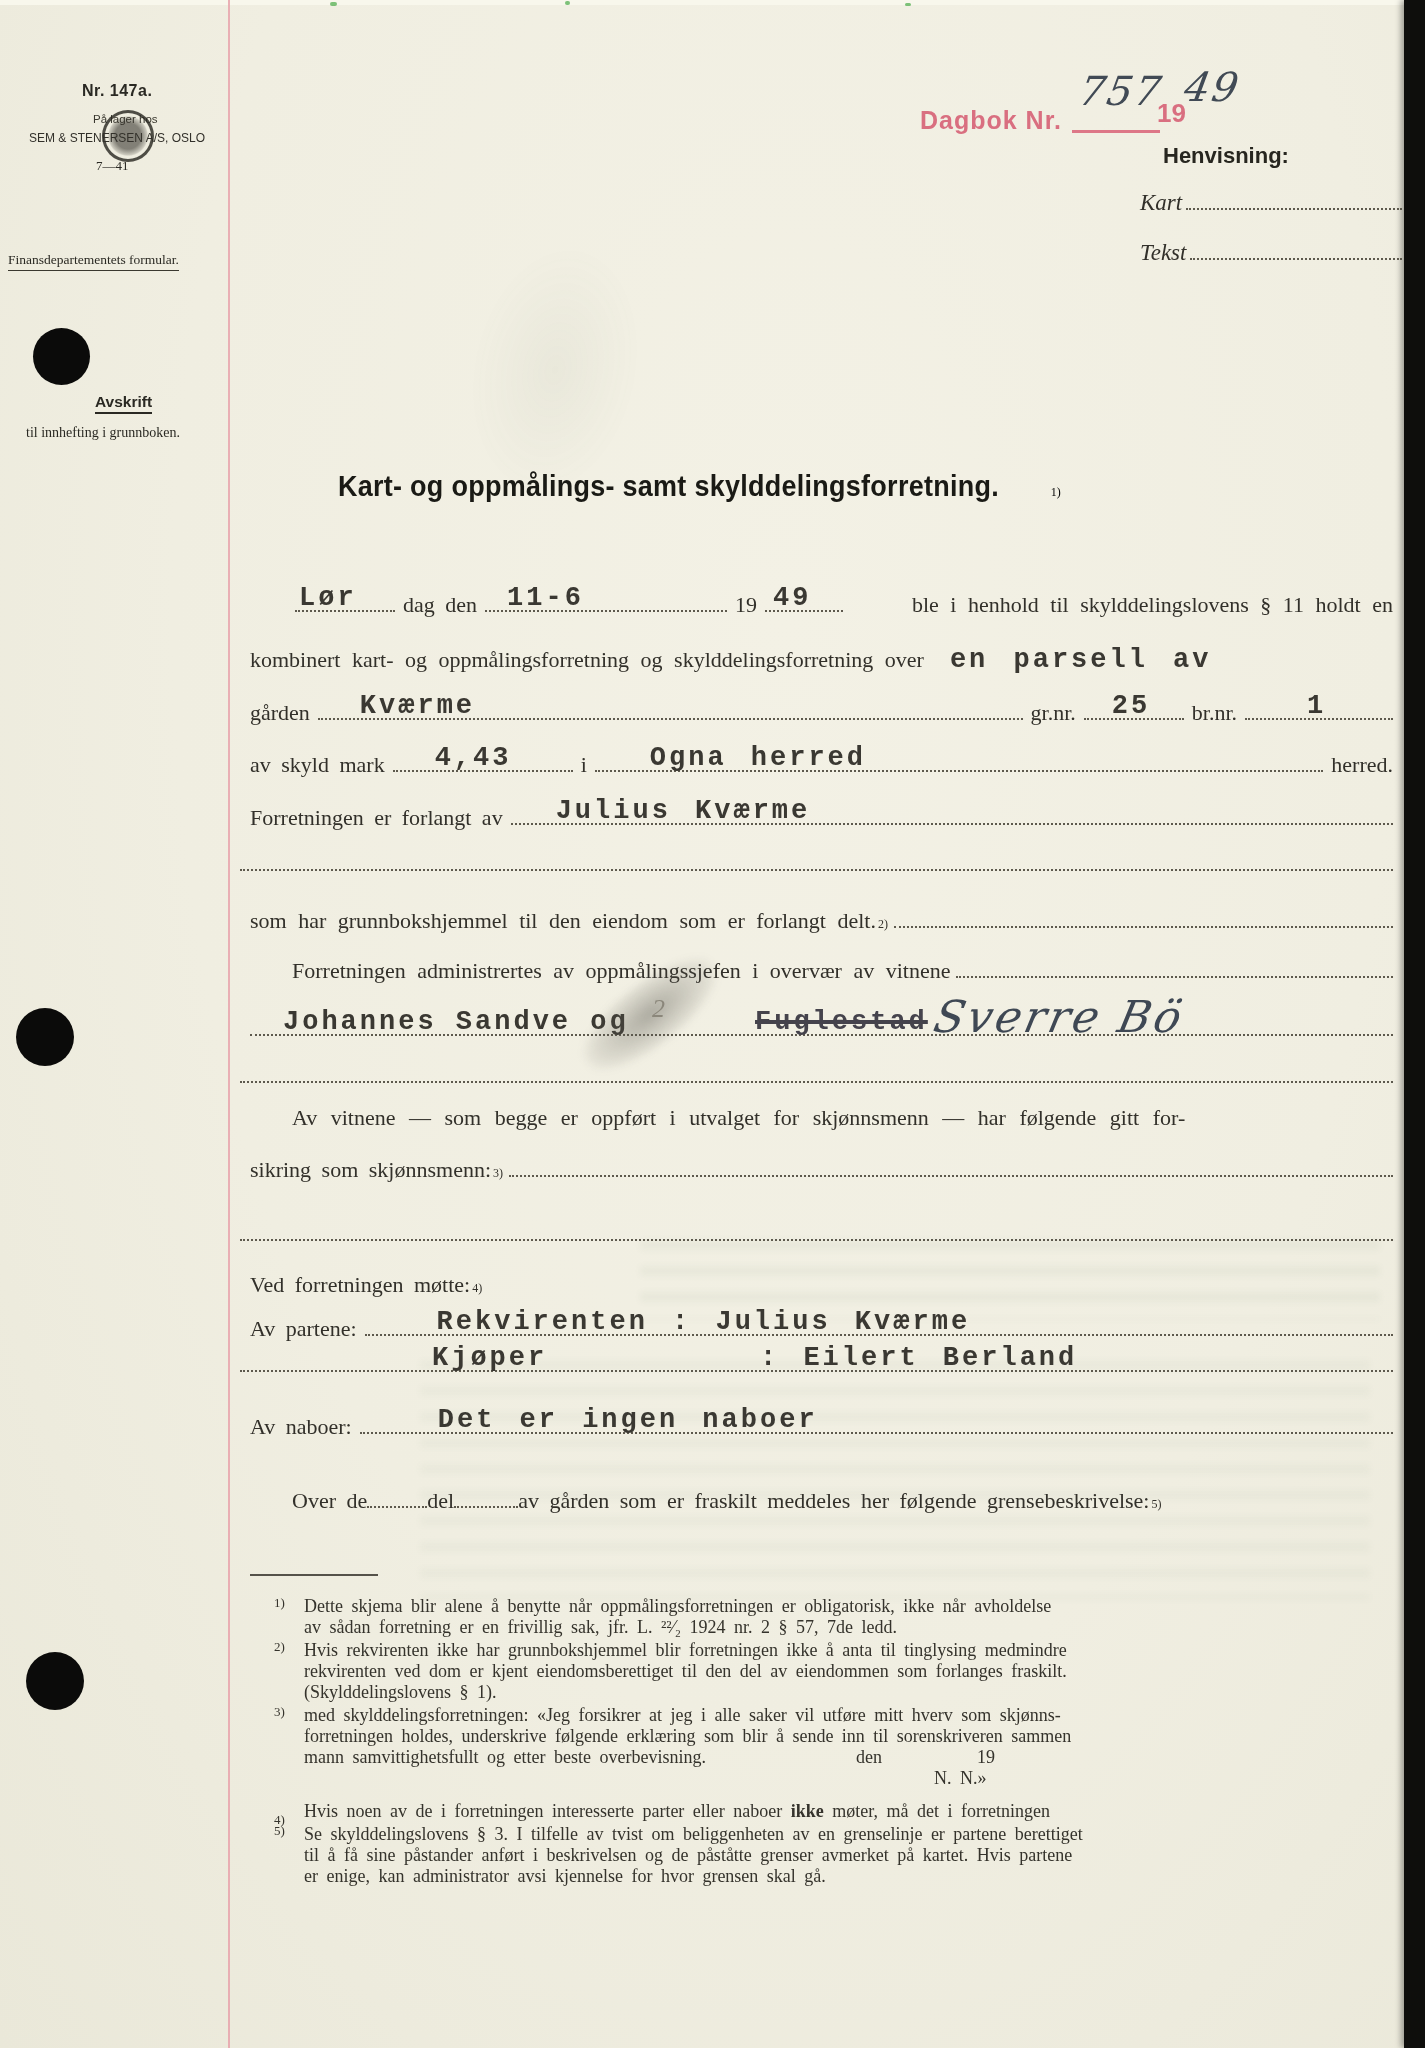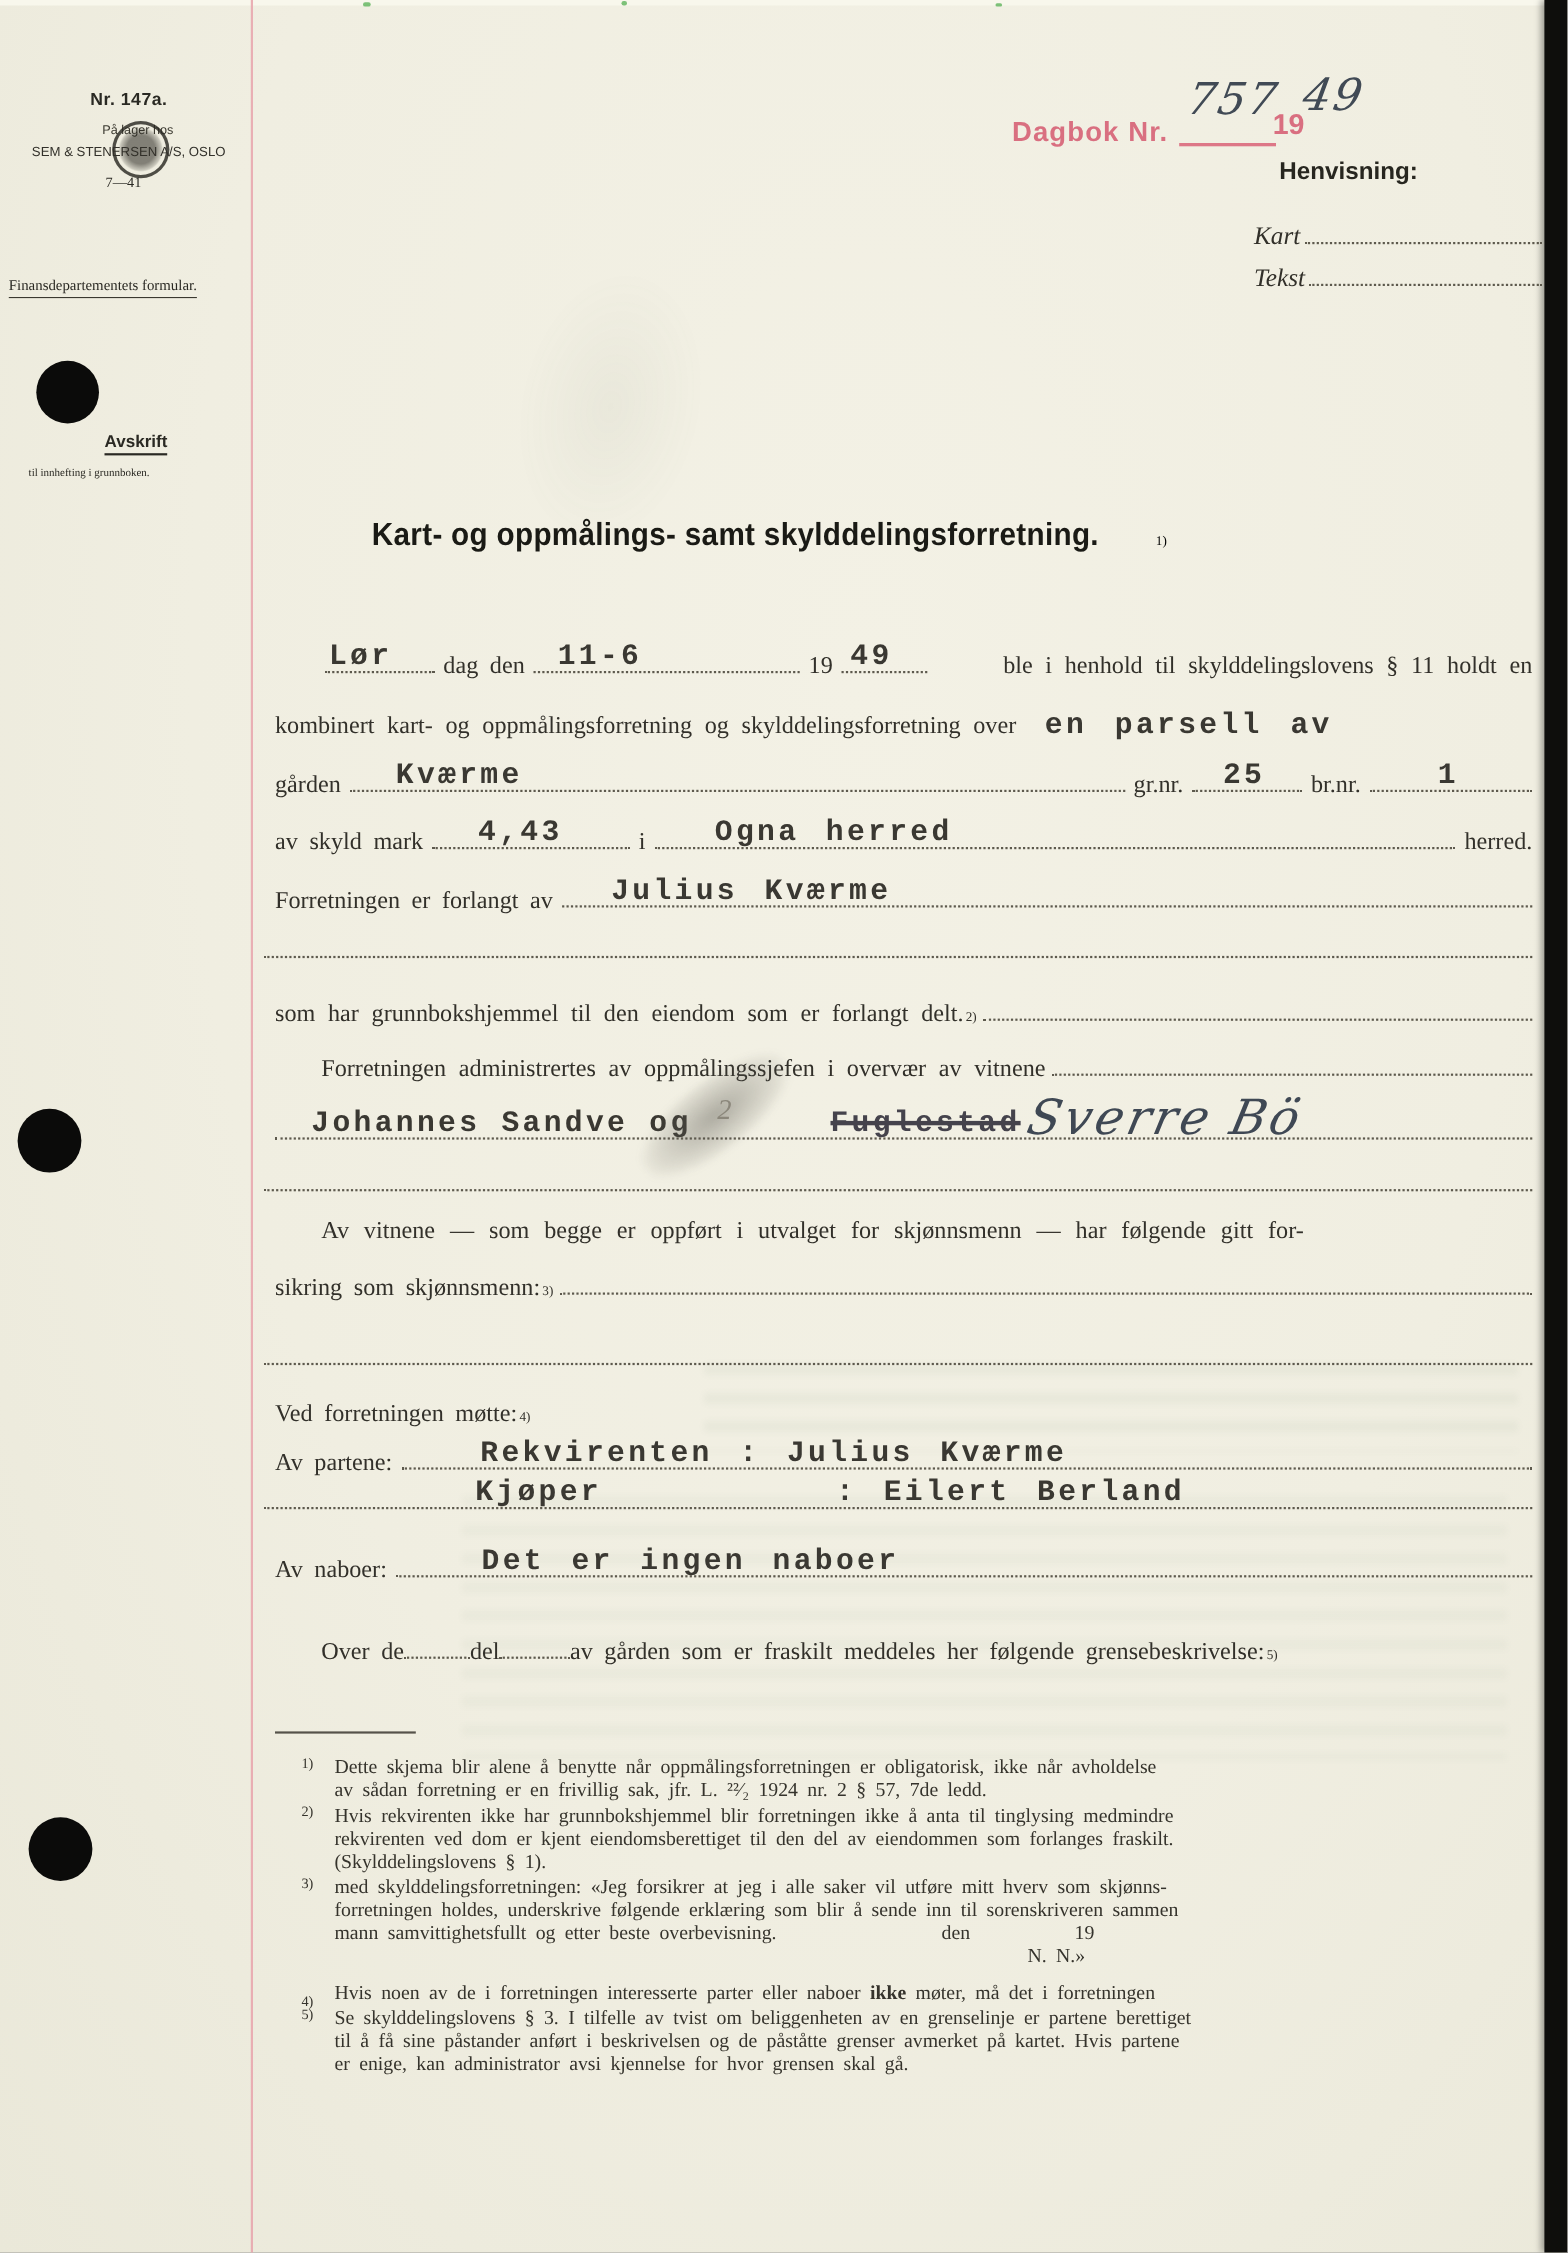--- a/index.html
+++ b/index.html
@@ -15,21 +15,21 @@
   
   .lc{position:absolute;color:#2a2923;}
   .lc-nr{font-family:"Liberation Sans",sans-serif;font-weight:700;font-size:16px;letter-spacing:.5px;}
   .lc-small{font-size:11.5px;font-family:"Liberation Sans",sans-serif;color:#3a382f;}
   .lc-sem{width:218px;text-align:center;font-size:12px;font-family:"Liberation Sans",sans-serif;color:#32302a;}
   .lc-code{font-size:13px;}
   .lc-formular{font-size:13.5px;border-bottom:1.5px solid #3a382f;padding-bottom:2px;}
   .logo-ring{position:absolute;width:46px;height:46px;border:3px solid rgba(38,36,30,.8);border-radius:50%;
     background:radial-gradient(circle at 50% 50%, rgba(40,38,32,.55) 0 40%, rgba(40,38,32,.18) 58%, transparent 62%);}
   .lc-avskrift{font-family:"Liberation Sans",sans-serif;font-weight:700;font-size:15.5px;border-bottom:2px solid #2a2923;padding-bottom:1px;}
-  .lc-avsub{font-size:10px;}
+  .lc-avsub{font-size:14px;}
   
   .stamp-red{position:absolute;font-family:"Liberation Sans",sans-serif;font-weight:700;color:#d96f80;}
   .dagbok{font-size:25px;letter-spacing:1px;}
   .year19{font-size:26px;}
   .red-underline{position:absolute;width:88px;border-bottom:3px solid #dd7787;height:0;}
   .hand{font-family:"DejaVu Serif",serif;font-style:italic;color:#414a55;transform:skewX(-10deg);}
   .hand-num{position:absolute;font-size:40px;letter-spacing:2px;}
   .henvisning{position:absolute;font-family:"Liberation Sans",sans-serif;font-weight:700;font-size:22px;color:#27261f;}
   .ref-row{position:absolute;display:flex;align-items:baseline;font-style:italic;font-size:23px;color:#32302a;}
   
@@ -101,21 +101,21 @@
   <div class="lc lc-formular" style="left:8px;top:252px;">Finansdepartementets formular.</div>
   <div class="lc lc-avskrift" style="left:95px;top:393px;">Avskrift</div>
   <div class="lc lc-avsub" style="left:26px;top:425px;">til innhefting i grunnboken.</div>
 
   <div class="stamp-red dagbok" style="left:920px;top:106px;">Dagbok Nr.</div>
   <div class="red-underline" style="left:1072px;top:130px;"></div>
   <div class="hand hand-num" style="left:1080px;top:68px;">757</div>
   <div class="stamp-red year19" style="left:1157px;top:98px;">19</div>
   <div class="hand hand-num" style="left:1185px;top:64px;">49</div>
   <div class="henvisning" style="left:1163px;top:143px;">Henvisning:</div>
-  <div class="ref-row" style="left:1140px;top:202px;width:262px;">
+  <div class="ref-row" style="left:1140px;top:190px;width:262px;">
     <span>Kart</span>
     <span class="fill grow" style="margin-left:4px;"></span>
   </div>
   <div class="ref-row" style="left:1140px;top:240px;width:262px;">
     <span>Tekst</span>
     <span class="fill grow" style="margin-left:4px;"></span>
   </div>
 
   <div class="title-row" style="left:338px;top:470px;">
     <span class="title-text">Kart- og oppmålings- samt skylddelingsforretning.</span>

